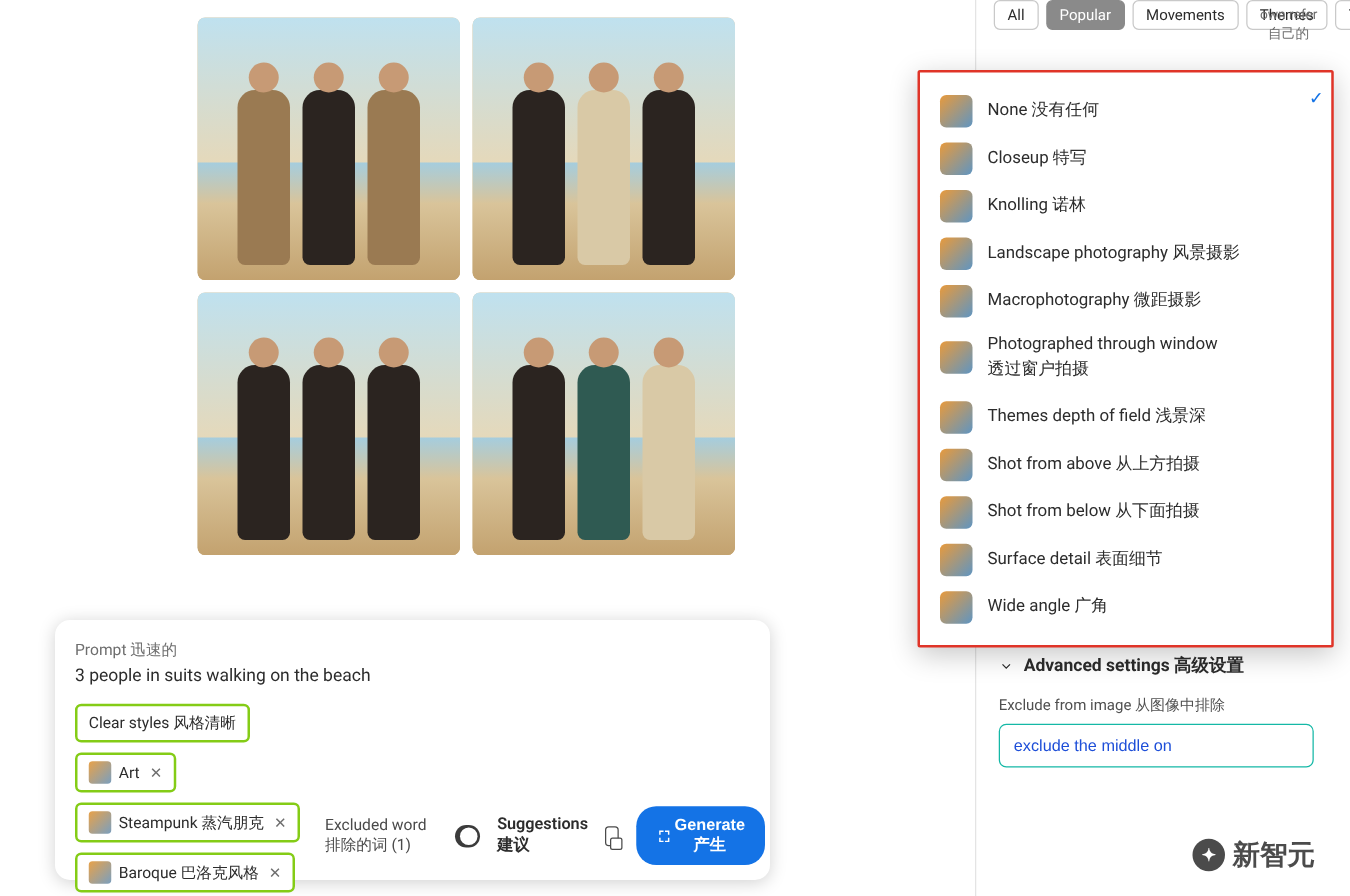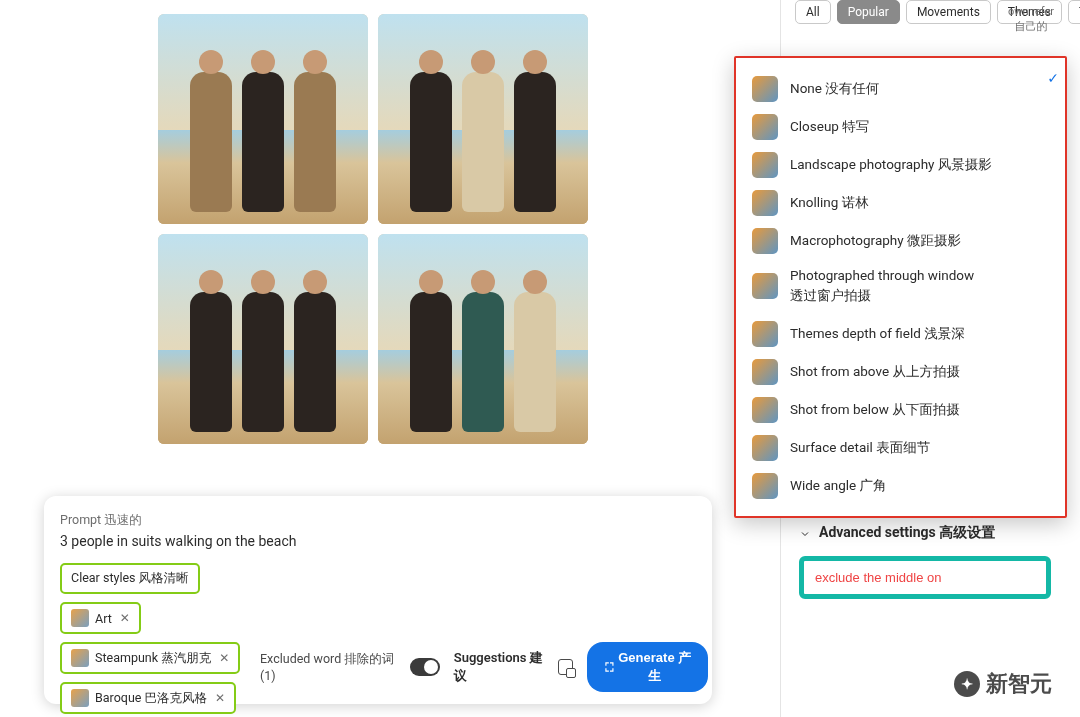--- a/index.html
+++ b/index.html
@@ -49,21 +49,21 @@
   .p-tan { background:#9a7a52;}
   .p-cream { background:#d9c9a6;}
   .p-green { background:#2f5a52;}
   .p-dark { background:#2b2420;}
 
   
   .prompt-card {
     position: absolute;
     left: 44px;
     top: 496px;
-    width: 668px;
+    width: 572px;
     height: 208px;
     background: #fff;
     border-radius: 12px;
     box-shadow: 0 2px 14px rgba(0,0,0,0.18);
     padding: 16px 16px 12px 16px;
   }
   .prompt-label { color:#6e6e6e; font-size:12.5px; margin-bottom:4px;}
   .prompt-text { font-size:14px; color:#2c2c2c; margin-bottom:14px;}
   .chip-row { display:flex; gap:8px; margin-bottom:8px; flex-wrap:wrap;}
   .chip {
@@ -118,22 +118,22 @@
   .tab.active { background:#8a8a8a; color:#fff; border-color:#8a8a8a;}
   .none-pill {
     margin:4px 16px 8px 16px; display:flex; align-items:center; gap:10px;
     border:1px solid #d6d6d6; border-radius:6px; padding:6px 10px; background:#f7f7f7;
   }
   .none-thumb { width:22px;height:22px;border-radius:4px;background:linear-gradient(135deg,#f2a23a,#5e98c7);}
   .adv-head { padding:14px 18px; font-weight:700; font-size:14px; display:flex; align-items:center; gap:8px; cursor:pointer;}
   .exclude-label { padding:0 18px; font-size:12px; color:#505050; margin-bottom:6px;}
   .exclude-input {
     margin:0 18px; width:252px;
-    border:5px solid #14b8a6; border-radius:6px; padding:9px 11px; font-size:13px;
-    color:#ef4444; background:#fff;
+    border:1px solid #14b8a6; border-radius:6px; padding:9px 11px; font-size:13px;
+    color:#1d4ed8; background:#fff;
   }
 
   
   .dropdown {
     position:absolute;
     left:734px; top:56px;
     width:333px; height:462px;
     background:#fff;
     border:2px solid #e03428;
     border-radius:2px;
@@ -278,40 +278,41 @@
 
   <div class="adv-head">
     <span class="chev">
       <svg viewBox="0 0 24 24">
           <polyline points="6 9 12 15 18 9"></polyline>
         </svg>
     </span>
     <span>Advanced settings 高级设置</span>
   </div>
 
+  <div class="exclude-label">Exclude from image 从图像中排除</div>
   <input class="exclude-input" value="exclude the middle on" style="">
 </div>
 
 <div class="dropdown">
   <span class="dd-check">✓</span>
   <div class="dd-item">
     <span class="dd-thumb"></span>
     <span class="dd-label">None 没有任何</span>
   </div>
   <div class="dd-item">
     <span class="dd-thumb"></span>
     <span class="dd-label">Closeup 特写</span>
   </div>
   <div class="dd-item">
     <span class="dd-thumb"></span>
+    <span class="dd-label">Knolling 诺林</span>
+  </div>
+  <div class="dd-item">
+    <span class="dd-thumb"></span>
     <span class="dd-label">Landscape photography 风景摄影</span>
-  </div>
-  <div class="dd-item">
-    <span class="dd-thumb"></span>
-    <span class="dd-label">Knolling 诺林</span>
   </div>
   <div class="dd-item">
     <span class="dd-thumb"></span>
     <span class="dd-label">Macrophotography 微距摄影</span>
   </div>
   <div class="dd-item">
     <span class="dd-thumb"></span>
     <span class="dd-label dd-two">Photographed through window<br>透过窗户拍摄</span>
   </div>
   <div class="spacer-sm"></div>

